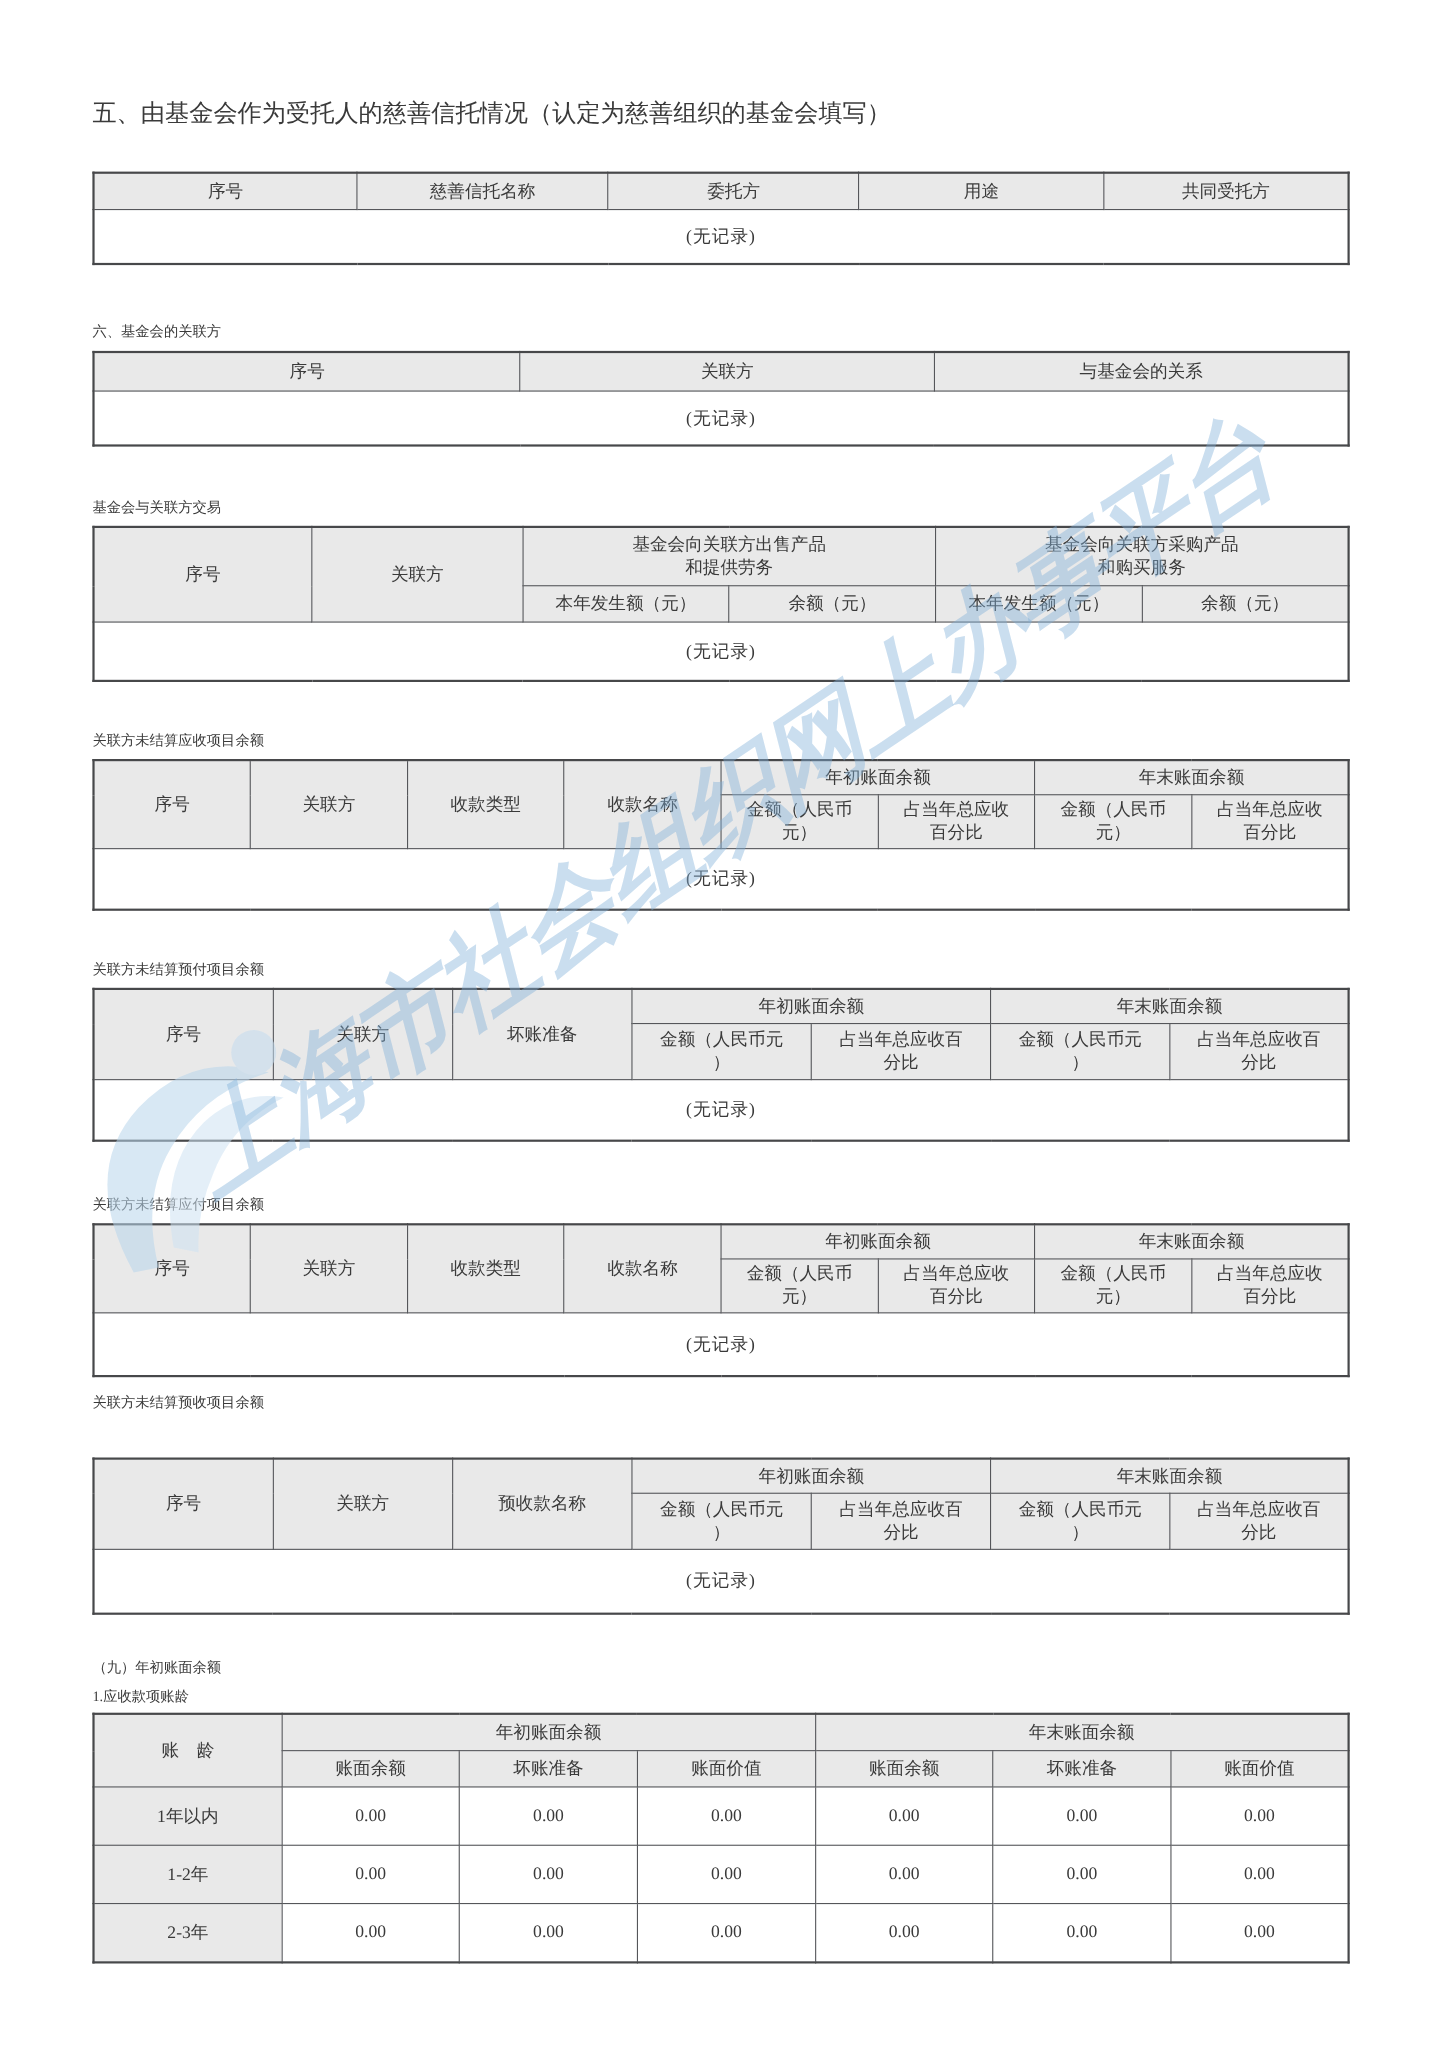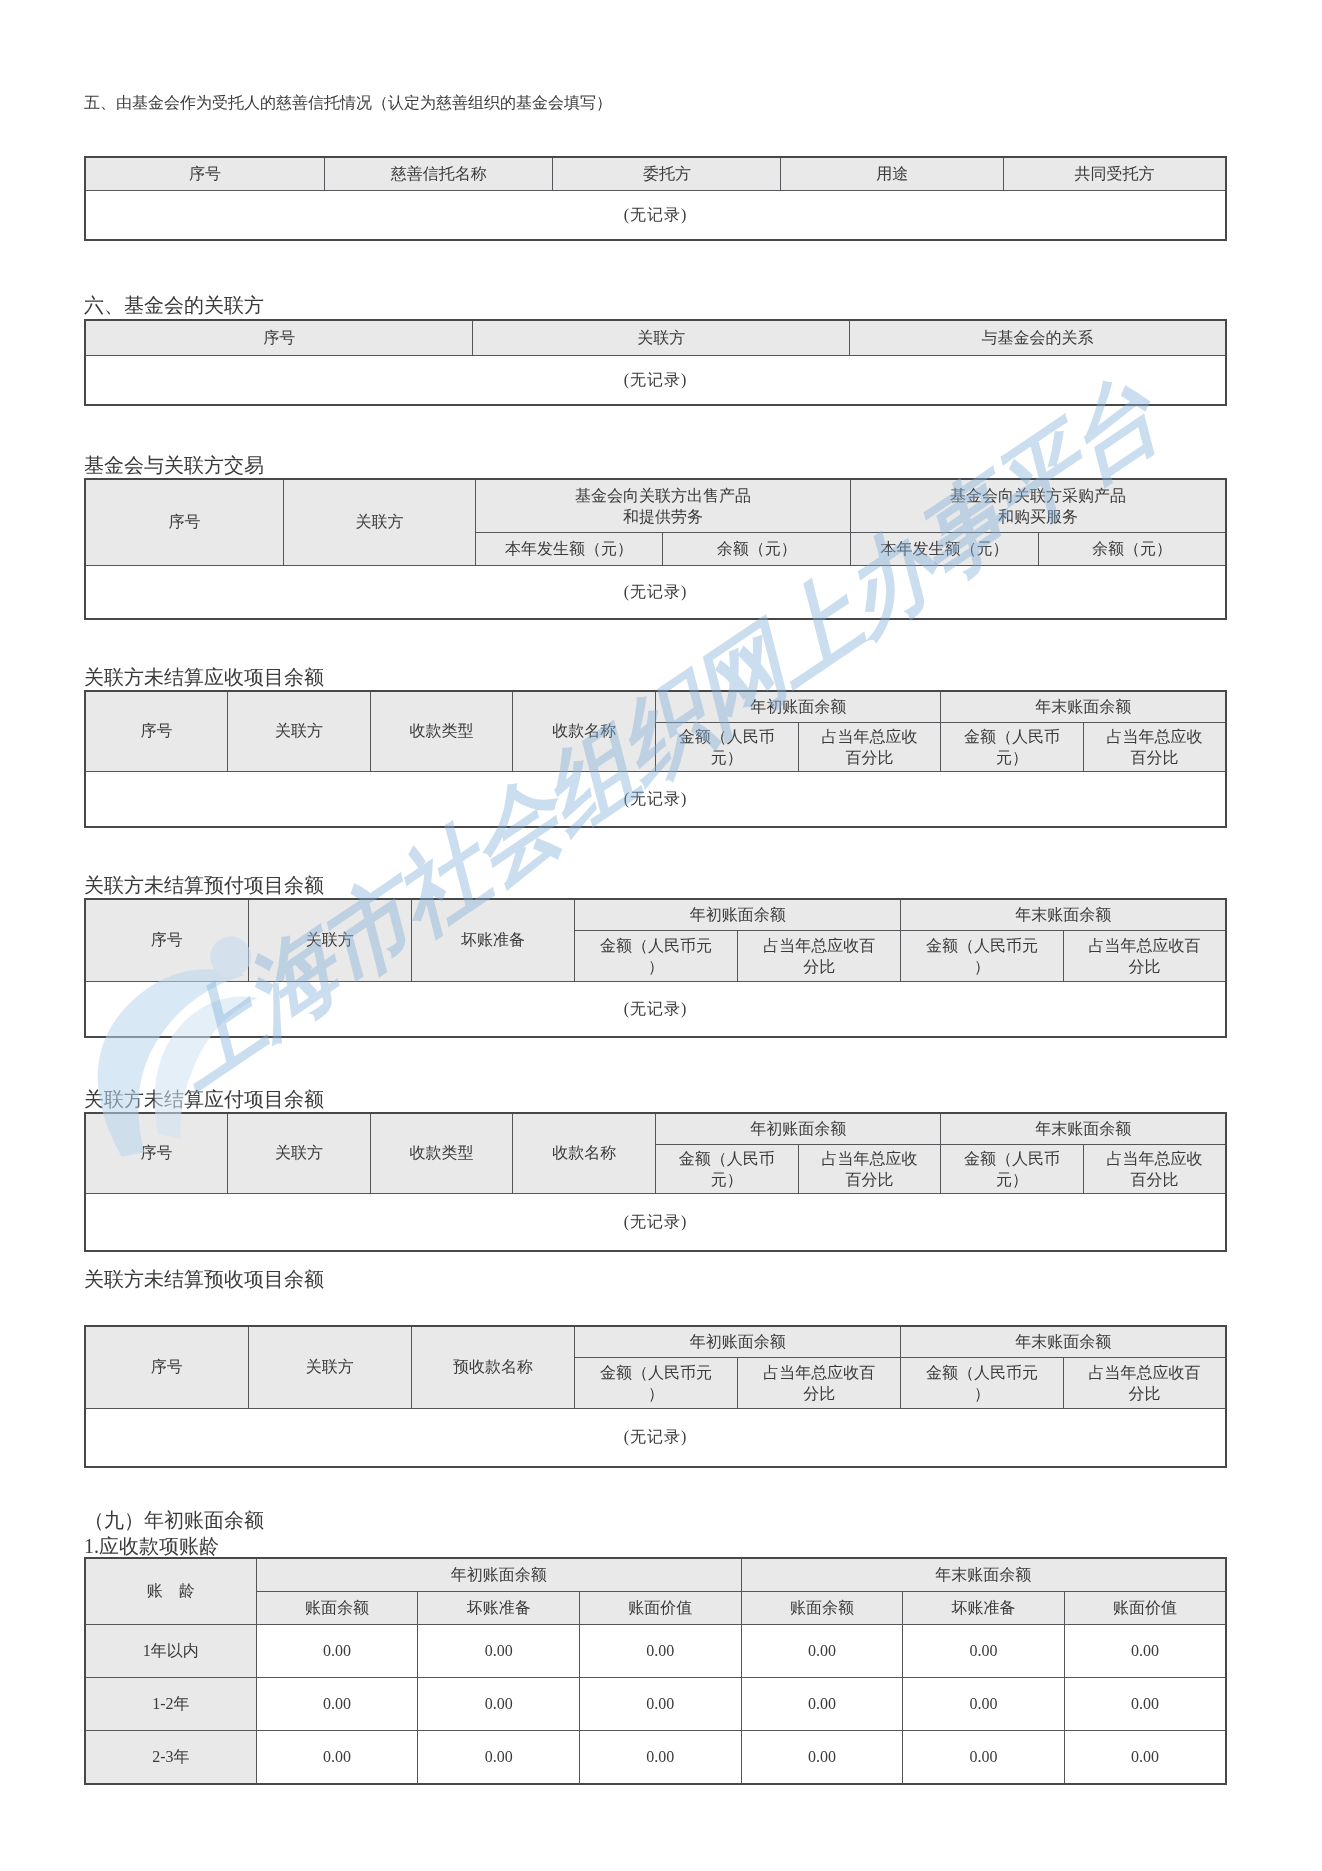--- a/index.html
+++ b/index.html
@@ -1,22 +1,22 @@
 <!DOCTYPE html>
 <html><head>
 <meta charset="utf-8">
 <style>
   html,body{margin:0;padding:0;background:#ffffff;}
   .page{
     position:relative;width:1322px;height:1871px;background:#ffffff;
     font-family:"Liberation Serif","DejaVu Serif",serif;color:#3a3a3a;overflow:hidden;
   }
   .abs{position:absolute;left:84px;}
-  .title{font-size:16px;line-height:26px;}
-  .label{font-size:20px;}
+  .title{font-size:22px;line-height:26px;}
+  .label{font-size:13px;}
   table.doc{
     border-collapse:collapse;table-layout:fixed;width:1143px;
     border:2px solid #47484a;background:#ffffff;
   }
   table.doc th,table.doc td{
     border:1px solid #55565a;text-align:center;vertical-align:middle;
     font-weight:normal;font-size:16px;padding:1px 4px;color:#3a3a3a;
   }
   table.doc th{background:#e9e9e9;}
   table.doc td{background:#ffffff;}

